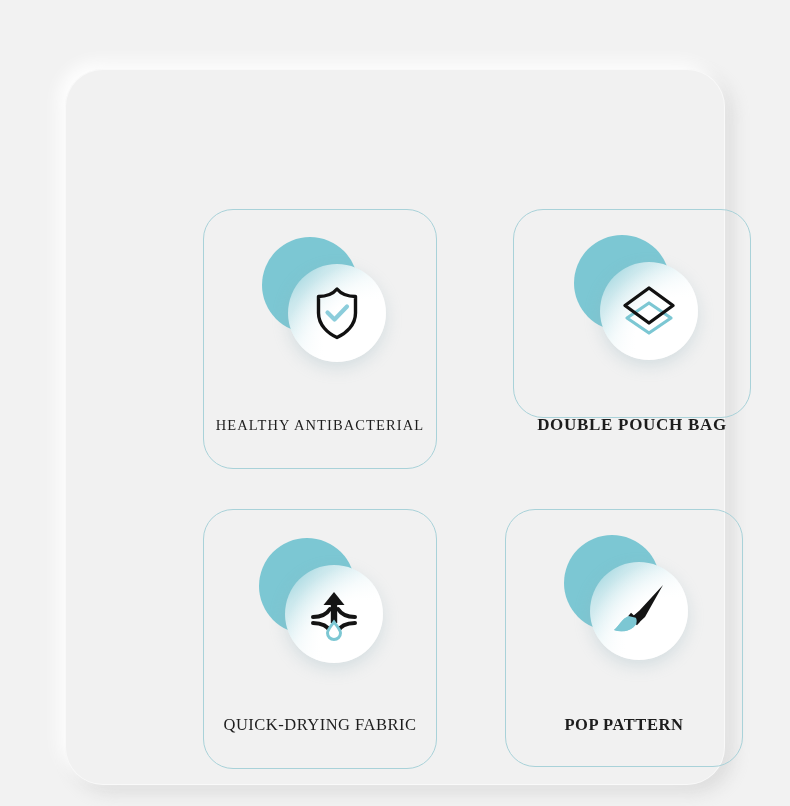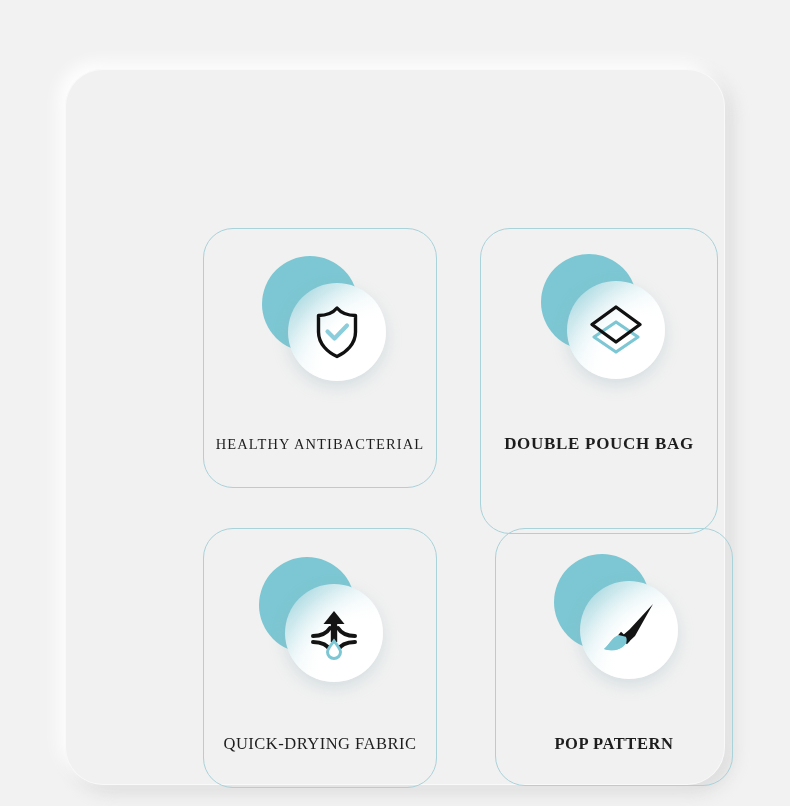--- a/index.html
+++ b/index.html
@@ -37,26 +37,25 @@
       inset 0 0 0 1px rgba(255,255,255,0.55);
   }
 
   
   .card {
     position: absolute;
     border: 1px solid #a9d2d9;
     border-radius: 30px;
     background: transparent;
     box-sizing: border-box;
-    margin-top: 19px;
   }
   .card-1 { left: 138px; top: 140px; width: 234px; height: 260px; }
-  .card-2 { left: 415px; top: 140px; width: 238px; height: 306px; }
+  .card-2 { left: 448px; top: 140px; width: 238px; height: 209px; }
   .card-3 { left: 138px; top: 440px; width: 234px; height: 260px; }
-  .card-4 { left: 430px; top: 440px; width: 238px; height: 258px; }
+  .card-4 { left: 440px; top: 440px; width: 238px; height: 258px; }
 
   
   .badge {
     position: absolute;
     width: 125px;
     height: 125px;
   }
   .badge-1 { left: 58px; top: 27px; }
   .badge-2 { left: 60px; top: 25px; }
   .badge-3 { left: 55px; top: 28px; }

